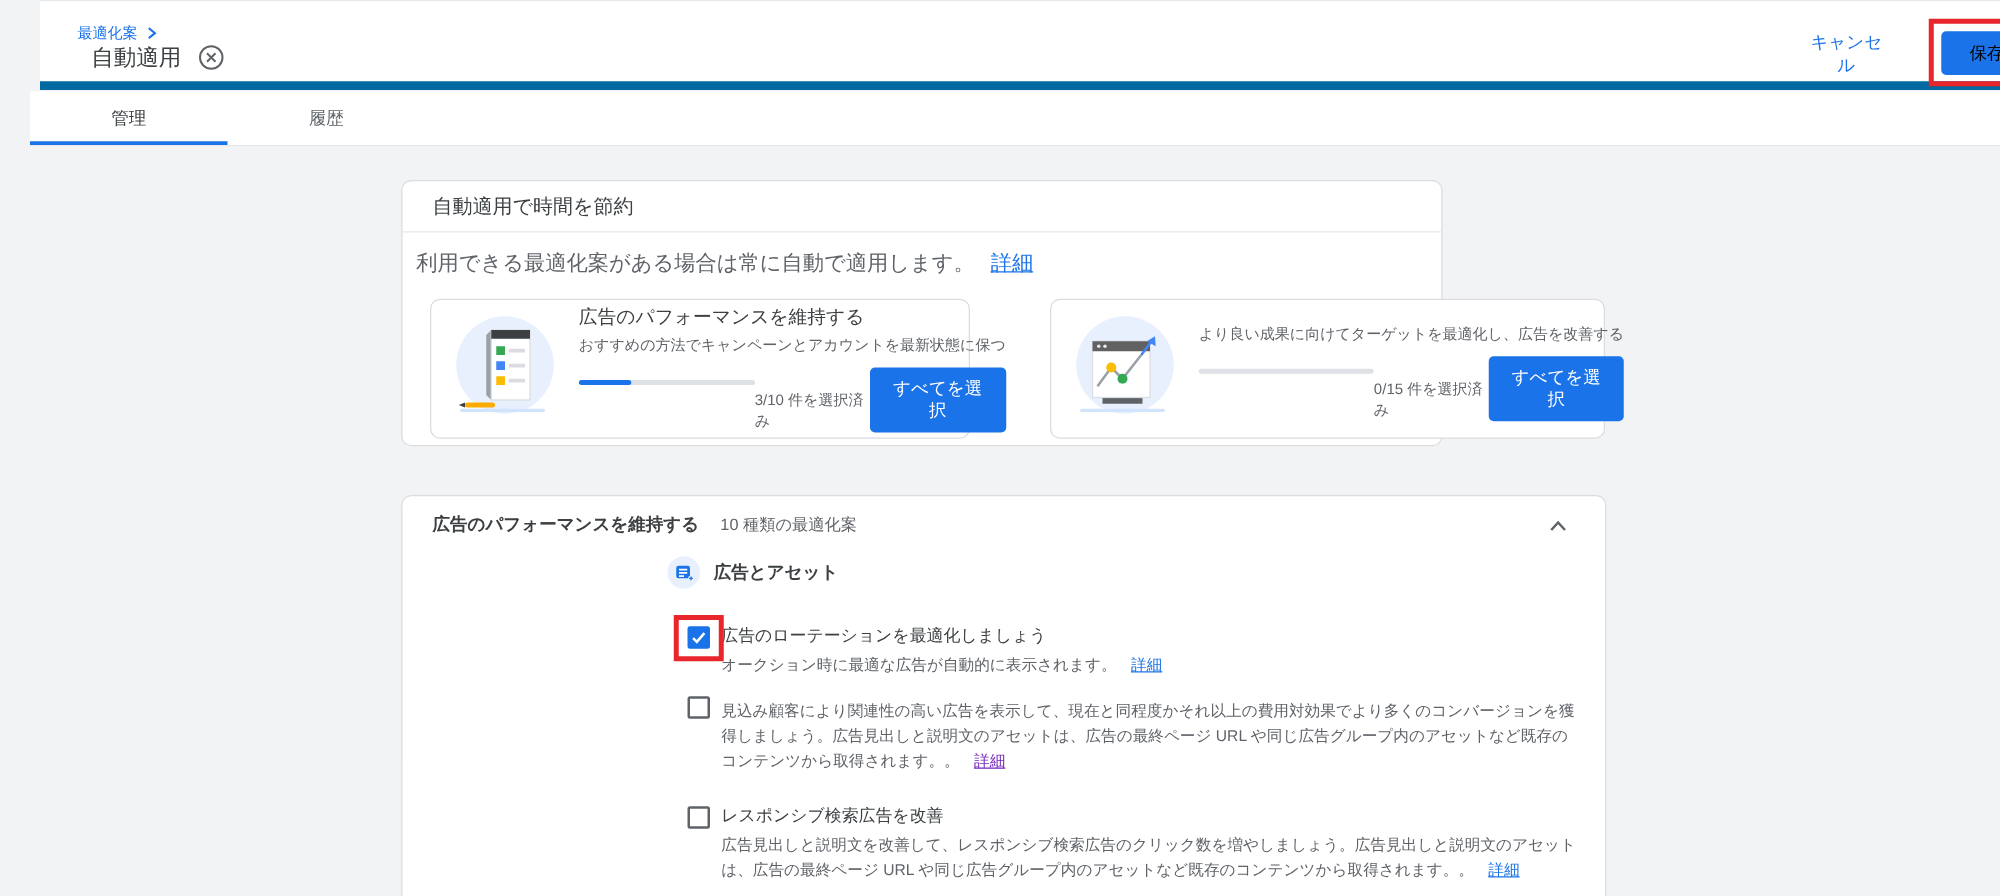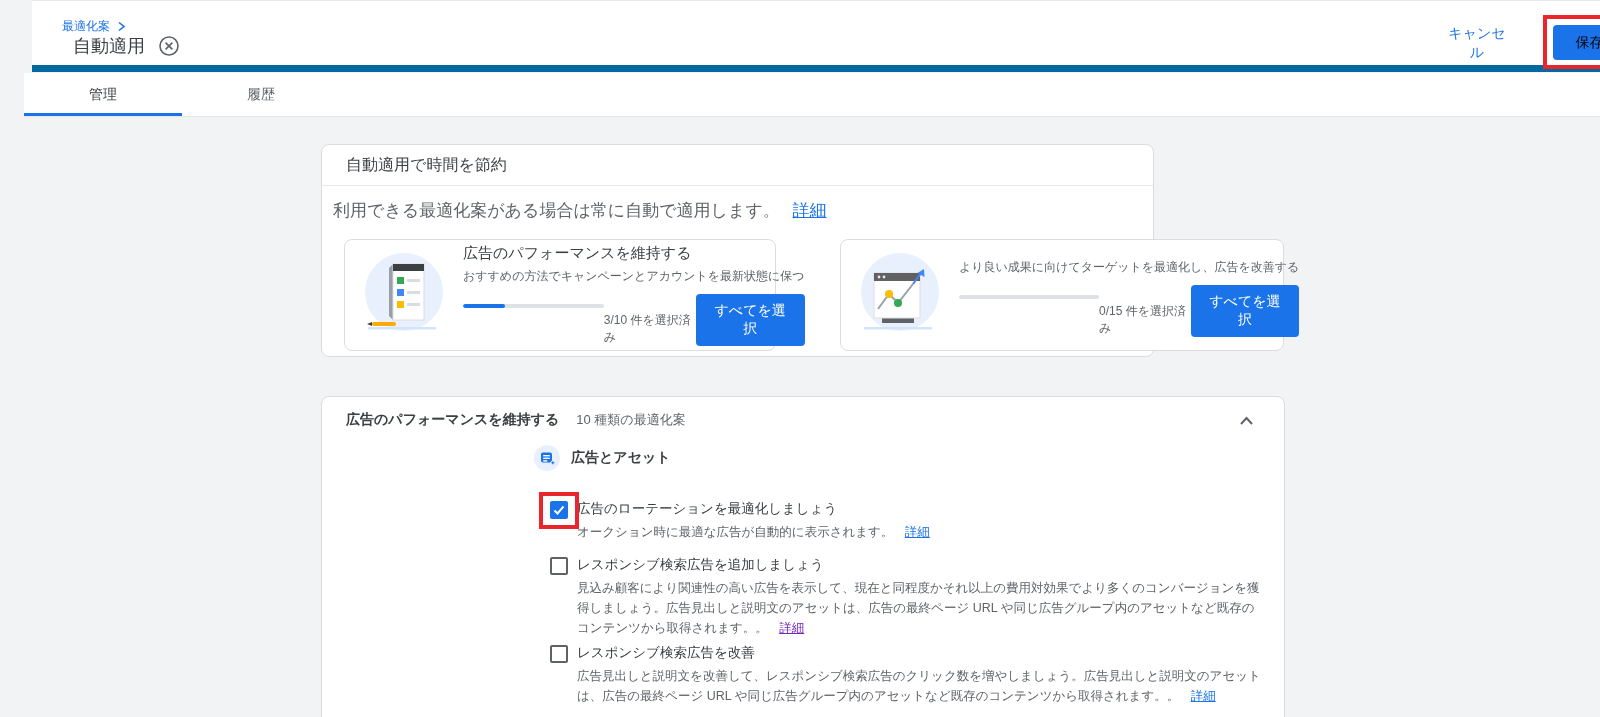--- a/index.html
+++ b/index.html
@@ -278,21 +278,20 @@
     </div>
   </div>
 
   <div class="opt-item i1">
     <span class="cb-wrap">
       <span class="checkbox">
         
       </span>
     </span>
     <div class="opt-text">
-      <div class="opt-label">レスポンシブ検索広告を追加しましょう</div>
       <div class="opt-desc">
         <span>見込み顧客により関連性の高い広告を表示して、現在と同程度かそれ以上の費用対効果でより多くのコンバージョンを獲得しましょう。広告見出しと説明文のアセットは、広告の最終ページ URL や同じ広告グループ内のアセットなど既存のコンテンツから取得されます。。</span>
         <span class="link desc-link visited">詳細</span>
       </div>
     </div>
   </div>
 
   <div class="opt-item i2">
     <span class="cb-wrap">
       <span class="checkbox">

